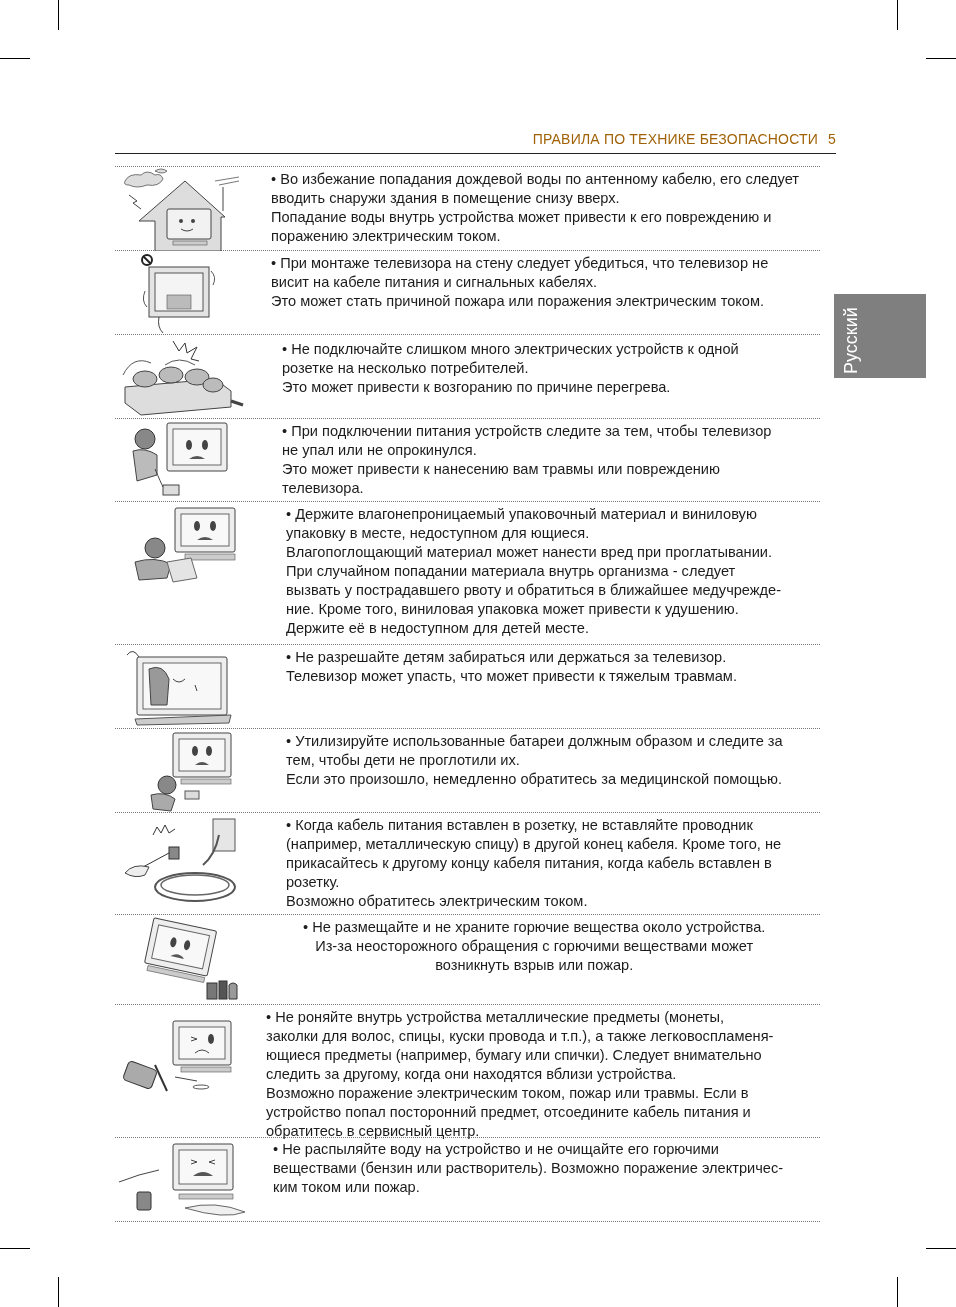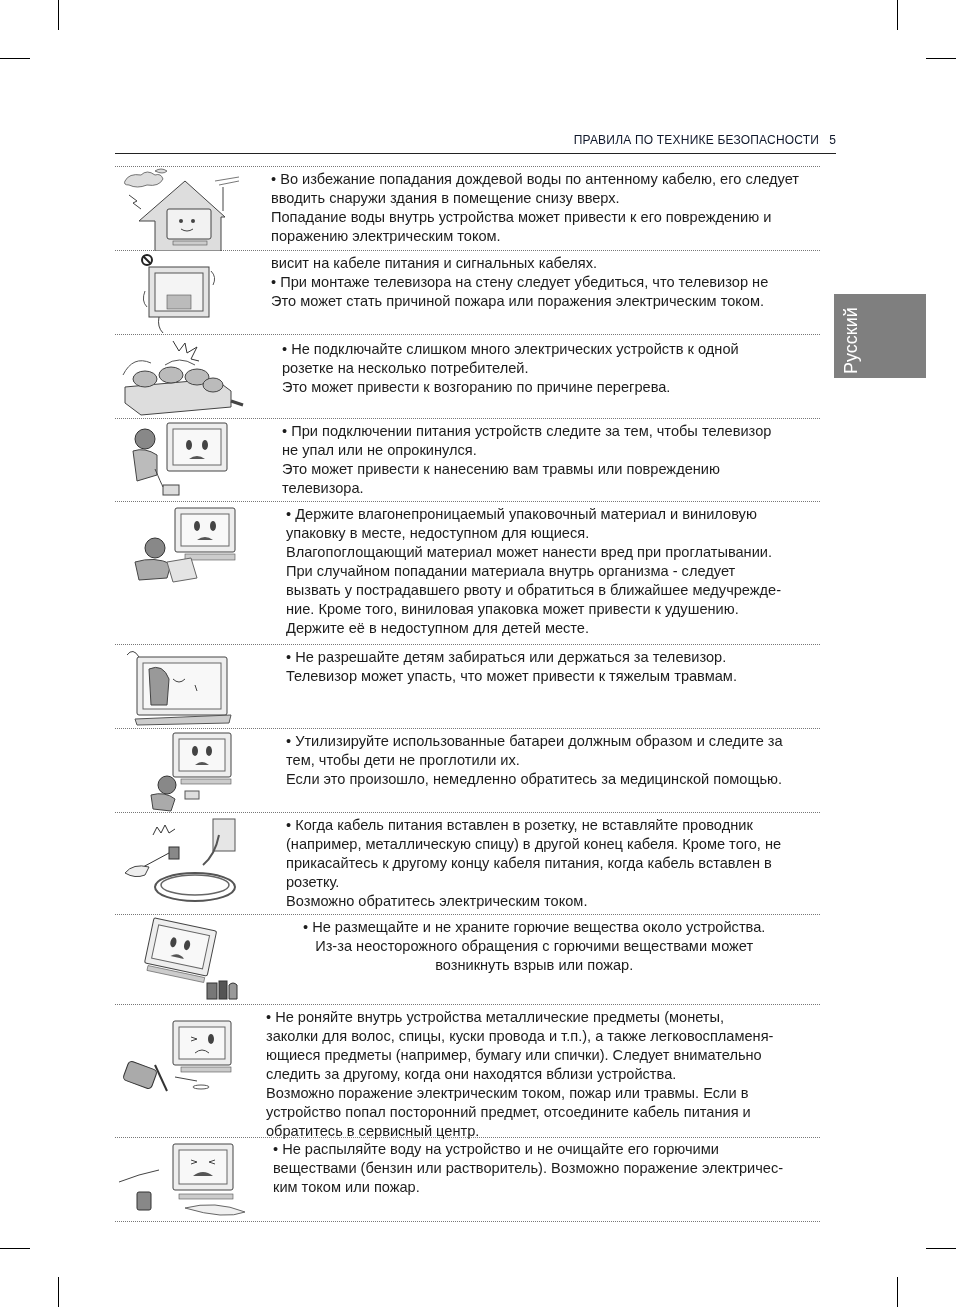--- a/index.html
+++ b/index.html
@@ -5,21 +5,21 @@
   html, body { margin: 0; padding: 0; background: #ffffff; }
   body { width: 956px; height: 1307px; position: relative; overflow: hidden;
          font-family: "Liberation Sans", sans-serif; color: #1a1a1a; }
 
   .crop { position: absolute; background: #000; }
   .crop.v { width: 1px; height: 30px; }
   .crop.h { height: 1px; width: 30px; }
 
   .header { position: absolute; left: 115px; top: 130px; width: 721px; height: 23px;
             border-bottom: 1px solid #222; text-align: right; }
-  .header span { font-size: 12px; color: #0f172a; letter-spacing: 0.2px; }
+  .header span { font-size: 14px; color: #a16207; letter-spacing: 0.2px; }
   .header .page { margin-left: 10px; }
 
   .lang-tab { position: absolute; left: 834px; top: 294px; width: 92px; height: 84px;
               background: #7f7f7f; }
   .lang-tab .lbl { position: absolute; left: 2px; top: 10px; width: 30px; height: 70px;
                    color: #fff; font-size: 18px;
                    writing-mode: vertical-rl; transform: rotate(180deg);
                    display: flex; align-items: center; justify-content: flex-start; }
 
   .rows { position: absolute; left: 115px; top: 166px; width: 705px;
@@ -83,22 +83,22 @@
         <line x1="28" y1="5" x2="36" y2="13" stroke="#222" stroke-width="2"></line>
         <rect x="34" y="16" width="60" height="50" fill="#e4e4e4" stroke="#444"></rect>
         <rect x="40" y="22" width="48" height="38" fill="#f4f4f4" stroke="#555"></rect>
         <rect x="52" y="44" width="24" height="14" fill="#bbb" stroke="#555" stroke-width="0.6"></rect>
         <path d="M30 40 q-4 10 2 16" stroke="#555" fill="none"></path>
         <path d="M96 20 q6 6 2 14" stroke="#555" fill="none"></path>
         <path d="M44 66 q-2 10 4 16" stroke="#444" fill="none"></path>
       </svg>
     </div>
     <div class="txt" style="left:133px;">
+      <p>• При монтаже телевизора на стену следует убедиться, что телевизор не</p>
       <p>висит на кабеле питания и сигнальных кабелях.</p>
-      <p>• При монтаже телевизора на стену следует убедиться, что телевизор не</p>
       <p>Это может стать причиной пожара или поражения электрическим током.</p>
     </div>
   </div>
 
   <div class="row" style="height:84px;">
     <div class="pic">
       <svg width="130" height="84" viewBox="0 0 130 84">
         <path d="M58 6 l6 10 l6 -8 l2 10 l10 -6 l-6 12 l8 2" stroke="#333" fill="none" stroke-width="1"></path>
         <path d="M10 52 L100 44 L116 56 L116 72 L26 80 L10 68 Z" fill="#ddd" stroke="#444"></path>
         <ellipse cx="30" cy="44" rx="12" ry="8" fill="#bbb" stroke="#444"></ellipse>

